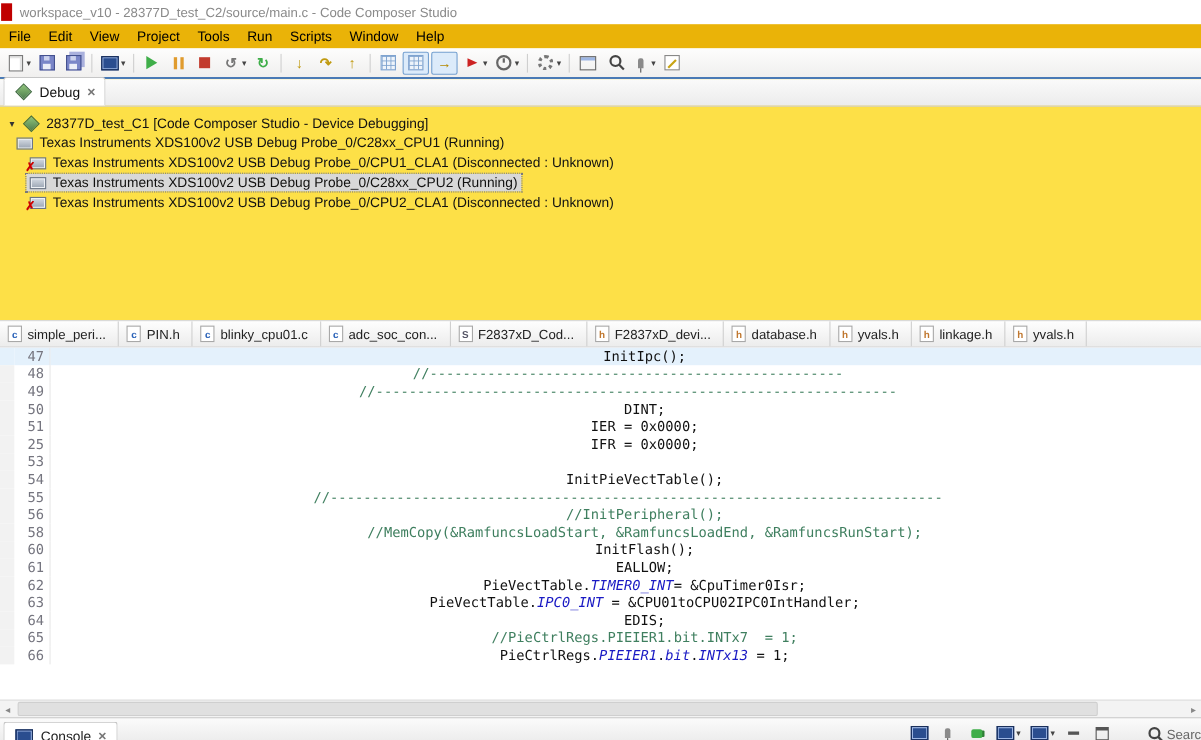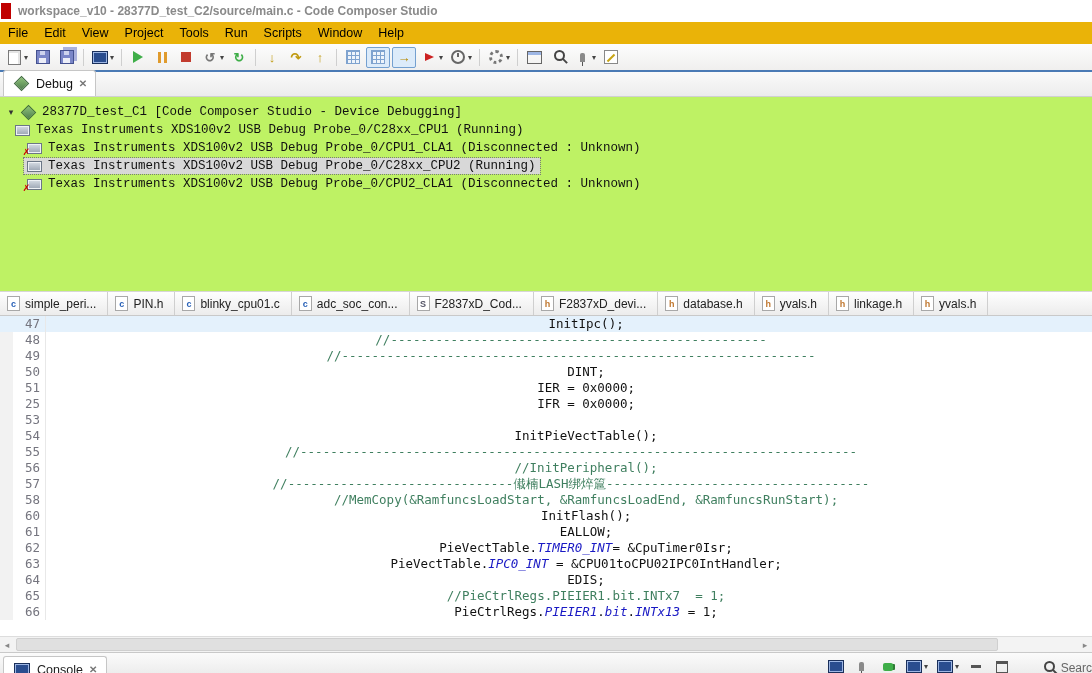--- a/index.html
+++ b/index.html
@@ -1,21 +1,21 @@
 <!DOCTYPE html>
 <html><head>
 <meta charset="utf-8">
 <style>
   html,body{margin:0;padding:0;}
   body{width:1092px;height:673px;overflow:hidden;background:#fff;
        font-family:"Liberation Sans",sans-serif;font-size:12px;color:#222;}
   .col{display:flex;flex-direction:column;width:1092px;height:673px;}
 
   
-  .titlebar{height:22px;display:flex;align-items:center;background:#fff;flex:none;font-weight:bold;}
+  .titlebar{height:22px;display:flex;align-items:center;background:#fff;flex:none;}
   .appicon{width:10px;height:16px;background:#c00000;margin:0 7px 0 1px;flex:none;}
   .title{color:#8a8a8a;font-size:12px;white-space:nowrap;}
 
   
   .menubar{height:22px;display:flex;align-items:center;background:#eab308;flex:none;}
   .mitem{padding:3px 8px;color:#000;font-size:12.5px;cursor:default;}
 
   
   .toolbar{height:26px;display:flex;align-items:center;background:linear-gradient(#fdfdfd,#f0efee);
            border-bottom:2px solid #4a7ab5;flex:none;padding:0 2px;}
@@ -52,30 +52,30 @@
   .sh-pin::after{content:"";position:absolute;left:2px;bottom:-4px;width:1px;height:4px;background:#555;}
   .sh-edit{width:12px;height:12px;border:1px solid #888;background:#fff;position:relative;}
   .sh-edit::after{content:"";position:absolute;left:1px;top:6px;width:10px;height:2px;background:#c8a415;transform:rotate(-45deg);}
   .sh-plug{width:10px;height:8px;background:#3fae49;border-radius:2px;box-shadow:3px 0 0 -1px #2d7d35;}
   .sh-dash{width:10px;height:3px;background:#555;}
   .sh-maxrect{width:10px;height:8px;border:1px solid #555;border-top-width:3px;}
   .sh-target{width:9px;height:9px;background:linear-gradient(135deg,#8ec478,#4f7d4f);border:1px solid #3f6b3f;transform:rotate(45deg);}
   .sh-probe{width:13px;height:9px;background:linear-gradient(#d7dde5,#9aa4b2);border:1px solid #6b7686;box-shadow:inset 0 0 0 1px #eef1f5;}
 
   
-  .dbgpanel{height:219px;flex:none;background:#bef264;display:flex;flex-direction:column;justify-content:center;}
+  .dbgpanel{height:219px;flex:none;background:#fde047;display:flex;flex-direction:column;justify-content:center;}
   .viewtabs{height:24px;flex:none;display:flex;align-items:flex-end;background:linear-gradient(#fafafa,#ececec);
             border-bottom:1px solid #d0d0d0;}
   .viewtab{display:flex;align-items:center;gap:6px;background:#fff;border:1px solid #c6c6c6;border-bottom:none;
            border-radius:3px 3px 0 0;padding:4px 8px 4px 8px;margin-left:3px;font-size:12.5px;color:#111;}
   .vclose{color:#777;font-size:10px;font-weight:bold;}
   .dbgtree{flex:1;padding-top:6px;}
   .trow{display:flex;align-items:center;height:18px;white-space:nowrap;font-size:12.5px;color:#111;}
   .twisty{width:14px;font-size:9px;color:#333;text-align:center;flex:none;}
-  .rowline{display:inline-flex;align-items:center;gap:5px;padding:1px 4px 1px 2px;font-family:Liberation Mono, monospace;}
+  .rowline{display:inline-flex;align-items:center;gap:5px;padding:1px 4px 1px 2px;}
   .sel .rowline{background:#d8d8d8;outline:1px dotted #7a7a7a;}
   .ricn{position:relative;width:17px;height:14px;display:inline-flex;align-items:center;justify-content:center;flex:none;}
   .xmark{position:absolute;left:-3px;bottom:-3px;color:#cc0000;font-size:11px;font-weight:bold;}
 
   
   .tabstrip{height:23px;flex:none;display:flex;align-items:stretch;background:linear-gradient(#fefefe,#ececec);
             border-top:1px solid #d6d6d6;border-bottom:1px solid #c9c9c9;overflow:hidden;}
   .etab{display:flex;align-items:center;gap:5px;padding:0 11px 0 7px;font-size:12px;color:#222;
         border-right:1px solid #cfcfcf;white-space:nowrap;}
   .ficon{width:11px;height:13px;background:#fff;border:1px solid #a8a8a8;font-size:9px;font-weight:bold;
@@ -399,25 +399,20 @@
         <span class="num">55</span>
         <span class="txt"><span class="c">//--------------------------------------------------------------------------</span></span>
       </div>
       <div class="cline">
         <span class="ann"></span>
         <span class="num">56</span>
         <span class="txt"><span class="p">	</span><span class="c">//InitPeripheral();</span></span>
       </div>
       <div class="cline">
         <span class="ann"></span>
-        <span class="num">57</span>
-        <span class="txt"><span class="c">//------------------------------傤楠LASH绑焠簄-----------------------------------</span></span>
-      </div>
-      <div class="cline">
-        <span class="ann"></span>
         <span class="num">58</span>
         <span class="txt"><span class="p">	</span><span class="c">//MemCopy(&amp;RamfuncsLoadStart, &amp;RamfuncsLoadEnd, &amp;RamfuncsRunStart);</span></span>
       </div>
       <div class="cline">
         <span class="ann"></span>
         <span class="num">60</span>
         <span class="txt"><span class="p">	InitFlash();</span></span>
       </div>
       <div class="cline">
         <span class="ann"></span>

